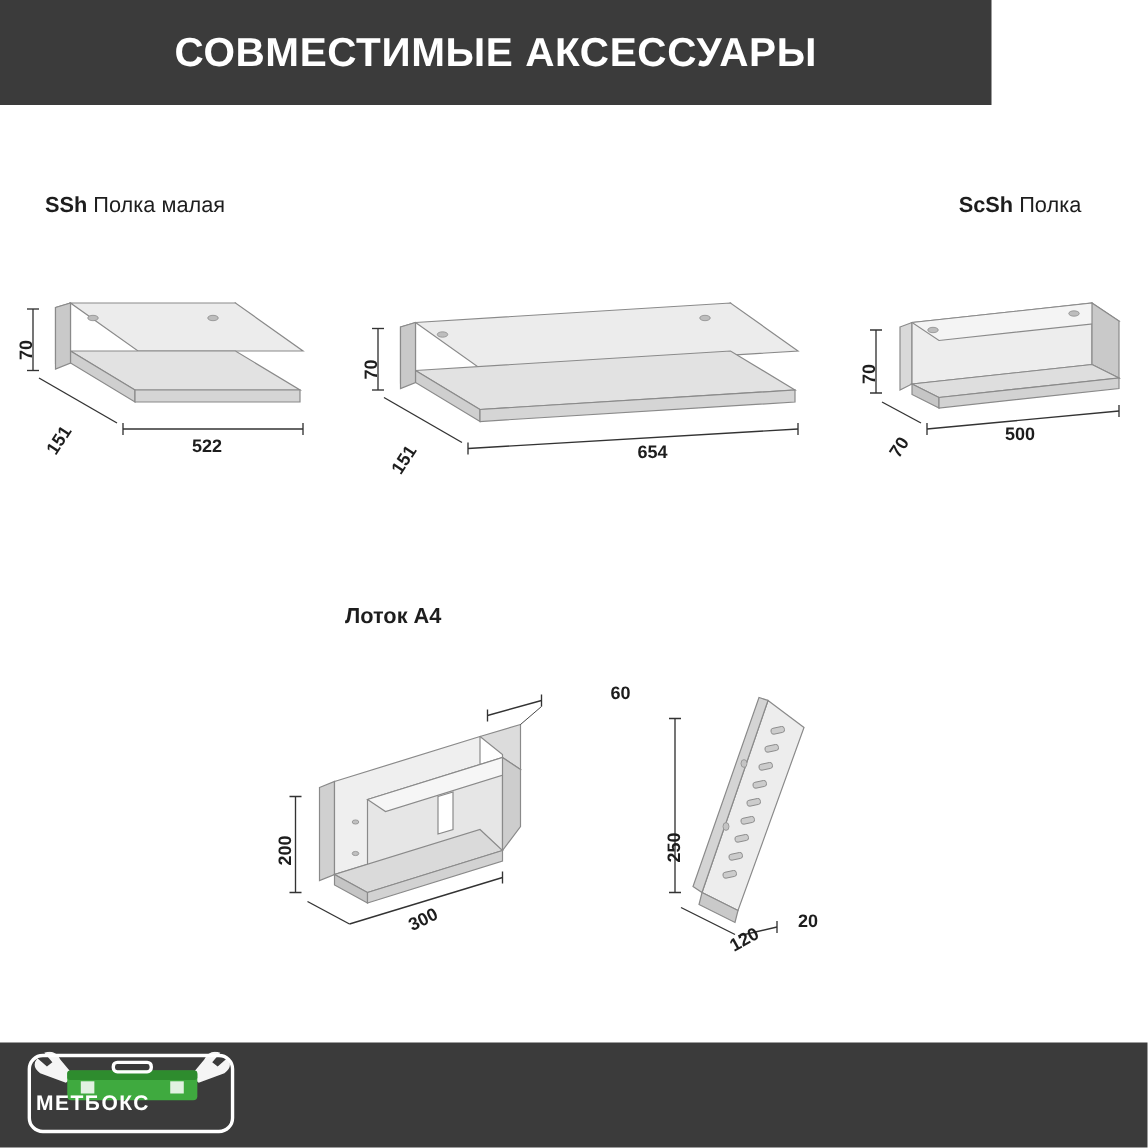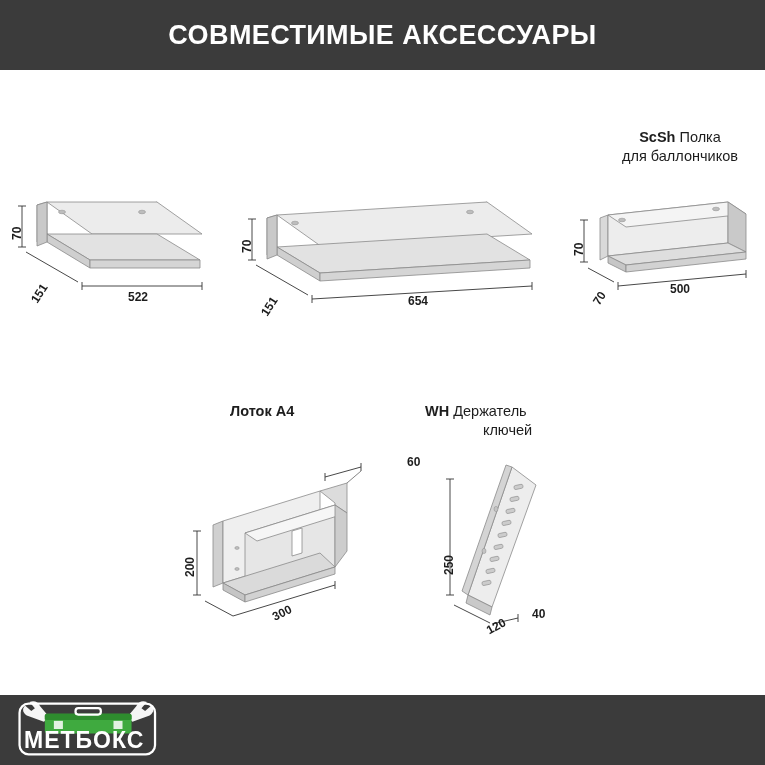--- a/index.html
+++ b/index.html
@@ -17,21 +17,21 @@
   .page {
     position: relative;
     width: 765px;
     height: 765px;
   }
   
   .header {
     position: absolute;
     left: 0;
     top: 0;
-    width: 765px;
+    width: 661px;
     height: 70px;
     background: #3b3b3b;
     display: flex;
     align-items: center;
     justify-content: center;
   }
   .header-title {
     color: #ffffff;
     font-size: 27px;
     font-weight: bold;
@@ -63,21 +63,21 @@
     left: 6px;
     top: 0px;
     width: 148px;
     height: 56px;
   }
   .logo-text {
     position: absolute;
     left: 14px;
     top: 26px;
     color: #ffffff;
-    font-size: 23px;
+    font-size: 14px;
     font-weight: bold;
     letter-spacing: 1px;
     font-family: "Liberation Sans", sans-serif;
   }
   
   .item {
     position: absolute;
   }
   .item-title {
     font-size: 14.5px;
@@ -119,20 +119,26 @@
 </style>
 </head>
 <body>
 
 <div class="page">
 
   <div class="header">
     <div class="header-title">СОВМЕСТИМЫЕ АКСЕССУАРЫ</div>
   </div>
 
+  <div class="item" style="left:30px; top:128px; width:230px;">
+    <div class="item-title">
+      <b>SSh</b>
+      <span>Полка малая</span>
+    </div>
+  </div>
   <div class="drawing" style="left:10px; top:190px; width:210px; height:130px;">
     <svg width="210" height="130" viewBox="0 0 210 130">
 
       <polygon points="27,15 37,12 37,48 27,52" fill="#d9d9d9" stroke="#8a8a8a" stroke-width="0.8"></polygon>
       <polygon points="137,15 147,12 147,42 137,46" fill="#cfcfcf" stroke="#8a8a8a" stroke-width="0.8"></polygon>
 
       <polygon points="37,12 147,12 192,44 82,44" fill="#ececec" stroke="#8a8a8a" stroke-width="0.8"></polygon>
 
       <polygon points="37,44 147,44 190,70 80,70" fill="#e2e2e2" stroke="#8a8a8a" stroke-width="0.8"></polygon>
 
@@ -175,28 +181,27 @@
       <line x1="12" y1="29" x2="12" y2="70" stroke="#333" stroke-width="0.9"></line>
       <line x1="8" y1="29" x2="16" y2="29" stroke="#333" stroke-width="0.9"></line>
       <line x1="8" y1="70" x2="16" y2="70" stroke="#333" stroke-width="0.9"></line>
       <line x1="16" y1="75" x2="68" y2="105" stroke="#333" stroke-width="0.9"></line>
       <line x1="72" y1="109" x2="292" y2="96" stroke="#333" stroke-width="0.9"></line>
       <line x1="72" y1="105" x2="72" y2="113" stroke="#333" stroke-width="0.9"></line>
       <line x1="292" y1="92" x2="292" y2="100" stroke="#333" stroke-width="0.9"></line>
     </svg>
     <div class="dim vert" style="left:0px; top:63px;">70</div>
     <div class="dim diag-l" style="left:18px; top:121px;">151</div>
-    <div class="dim" style="left:168px; top:104px;text-align:center;">654</div>
+    <div class="dim" style="left:185px; top:104px;text-align:center;">654</div>
   </div>
 
   <div class="item" style="left:595px; top:128px; width:170px; text-align:center;">
     <div class="item-title">
       <b>ScSh</b>
       <span>Полка</span>
-      <div>для баллончиков</div>
     </div>
   </div>
   <div class="drawing" style="left:570px; top:190px; width:195px; height:130px;">
     <svg width="195" height="130" viewBox="0 0 195 130">
 
       <polygon points="30,28 38,25 38,66 30,70" fill="#d9d9d9" stroke="#8a8a8a" stroke-width="0.8"></polygon>
       <polygon points="38,25 158,12 158,53 38,66" fill="#ededed" stroke="#8a8a8a" stroke-width="0.8"></polygon>
 
       <polygon points="38,25 158,12 176,24 56,37" fill="#f4f4f4" stroke="#8a8a8a" stroke-width="0.8"></polygon>
 
@@ -259,27 +264,20 @@
       <line x1="150" y1="22" x2="186" y2="12" stroke="#333" stroke-width="0.9"></line>
       <line x1="150" y1="18" x2="150" y2="26" stroke="#333" stroke-width="0.9"></line>
       <line x1="186" y1="8" x2="186" y2="16" stroke="#333" stroke-width="0.9"></line>
       <line x1="172" y1="28" x2="186" y2="16" stroke="#333" stroke-width="0.6"></line>
     </svg>
     <div class="dim vert" style="left:8px; top:122px;">200</div>
     <div class="dim diag-r2" style="left:95px; top:156px;">300</div>
     <div class="dim" style="left:198px; top:0px;margin-left:34px;">60</div>
   </div>
 
-  <div class="item" style="left:425px; top:402px; width:165px;">
-    <div class="item-title">
-      <b>WH</b>
-      <span>Держатель</span>
-      <div style="text-align:center;">ключей</div>
-    </div>
-  </div>
   <div class="drawing" style="left:440px; top:455px; width:140px; height:180px;">
     <svg width="140" height="180" viewBox="0 0 140 180">
 
       <polygon points="72,12 96,30 52,152 28,140" fill="#ededed" stroke="#8a8a8a" stroke-width="0.8"></polygon>
 
       <polygon points="72,12 28,140 22,136 66,10" fill="#d4d4d4" stroke="#8a8a8a" stroke-width="0.8"></polygon>
 
       <polygon points="28,140 52,152 50,160 26,148" fill="#c9c9c9" stroke="#8a8a8a" stroke-width="0.8"></polygon>
 
       <g fill="#cccccc" stroke="#8a8a8a" stroke-width="0.6">
@@ -299,21 +297,21 @@
 
       <line x1="10" y1="24" x2="10" y2="140" stroke="#333" stroke-width="0.9"></line>
       <line x1="6" y1="24" x2="14" y2="24" stroke="#333" stroke-width="0.9"></line>
       <line x1="6" y1="140" x2="14" y2="140" stroke="#333" stroke-width="0.9"></line>
       <line x1="14" y1="150" x2="50" y2="168" stroke="#333" stroke-width="0.9"></line>
       <line x1="52" y1="169" x2="78" y2="163" stroke="#333" stroke-width="0.9"></line>
       <line x1="78" y1="159" x2="78" y2="167" stroke="#333" stroke-width="0.9"></line>
     </svg>
     <div class="dim vert" style="left:2px; top:120px;">250</div>
     <div class="dim diag-r" style="left:44px; top:170px;">120</div>
-    <div class="dim" style="left:92px; top:152px;">40</div>
+    <div class="dim" style="left:92px; top:152px;">20</div>
   </div>
 
   <div class="footer">
     <div class="logo">
       <svg class="logo-badge" width="160" height="62" viewBox="0 0 160 62">
 
         <rect x="2" y="3" width="150" height="56" rx="10" fill="none" stroke="#ffffff" stroke-width="2.5"></rect>
 
         <g fill="#ffffff">
           <path d="M10 16 q-7 -5 -2 -11 l7 6 4 -3 -6 -7 q8 -3 12 5 l10 12 -6 5 z" opacity="0.95"></path>

